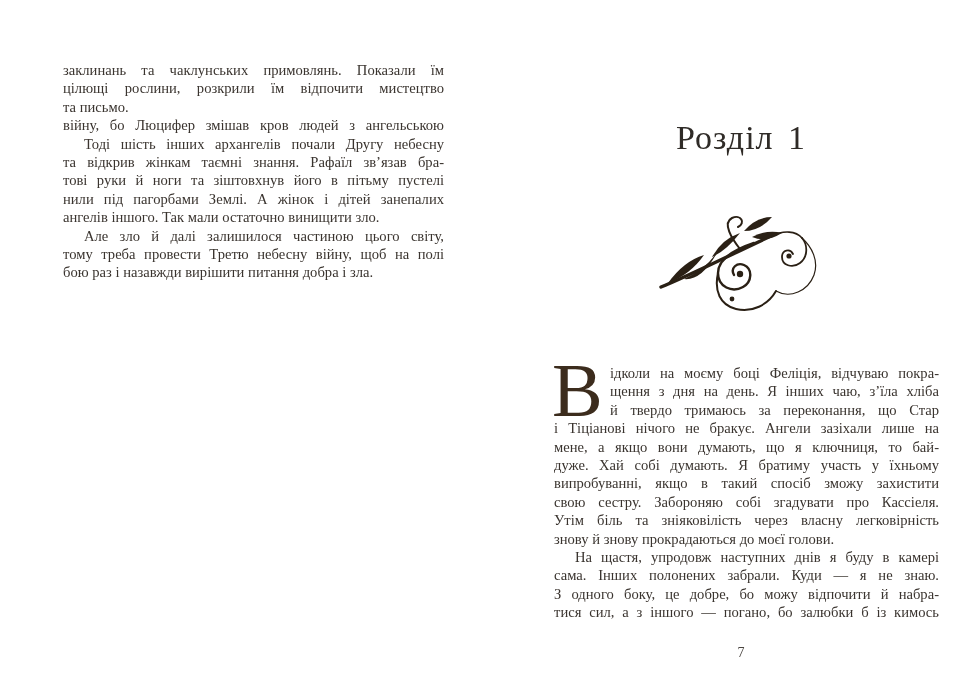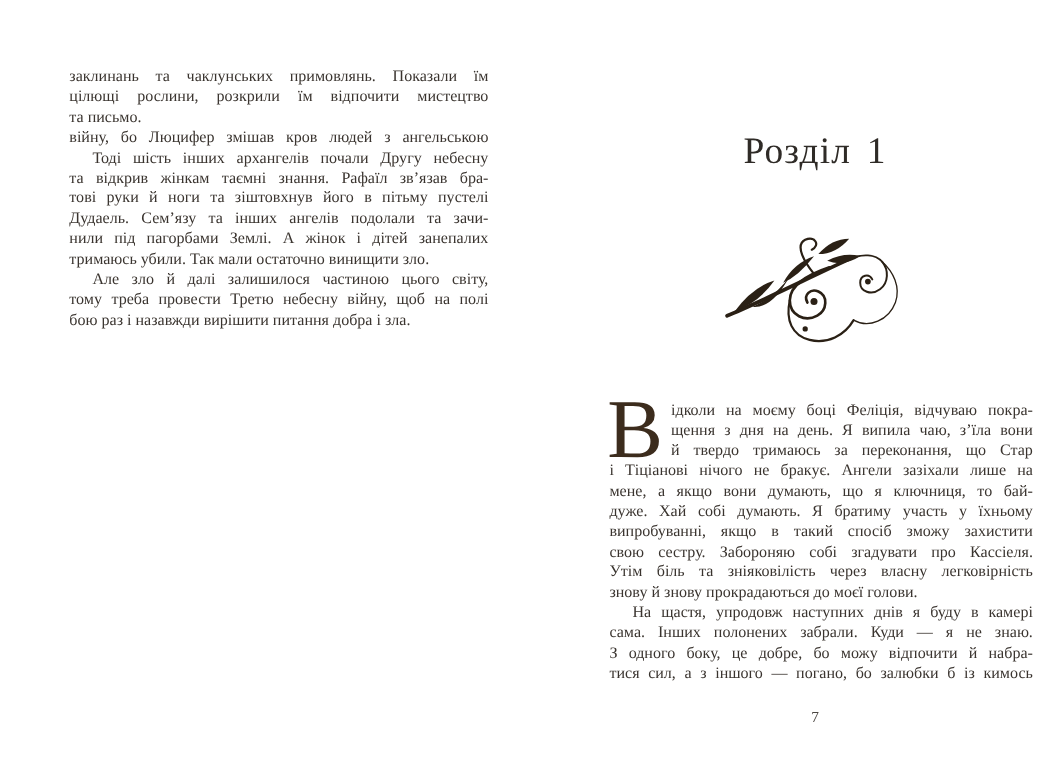--- a/index.html
+++ b/index.html
@@ -71,23 +71,22 @@
         <div class="para">
           <div class="line">заклинань та чаклунських примовлянь. Показали їм</div>
           <div class="line">цілющі рослини, розкрили їм відпочити мистецтво</div>
           <div class="line para-end">та письмо.</div>
         </div>
         <div class="para">
           <div class="line">війну, бо Люцифер змішав кров людей з ангельською</div>
           <div class="line indent">Тоді шість інших архангелів почали Другу небесну</div>
           <div class="line">та відкрив жінкам таємні знання. Рафаїл зв’язав бра-</div>
           <div class="line">тові руки й ноги та зіштовхнув його в пітьму пустелі</div>
-          <div class="line">Дудаель. Сем’язу та інших ангелів подолали та зачи-</div>
           <div class="line">нили під пагорбами Землі. А жінок і дітей занепалих</div>
-          <div class="line para-end">тримаюсь убили. Так мали остаточно винищити зло.</div>
+          <div class="line para-end">ангелів іншого. Так мали остаточно винищити зло.</div>
         </div>
         <div class="para">
           <div class="line indent">Але зло й далі залишилося частиною цього світу,</div>
           <div class="line">тому треба провести Третю небесну війну, щоб на полі</div>
           <div class="line para-end">бою раз і назавжди вирішити питання добра і зла.</div>
         </div>
       </div>
   </div>
 
   <div class="page right">
@@ -115,21 +114,21 @@
           <circle cx="133" cy="45" r="2.6"></circle>
           <circle cx="76" cy="88" r="2.4"></circle>
         </g>
       </svg>
     </div>
 
     <div class="text-block drop-cap-wrap">
       <span class="drop-cap">В</span>
     <div class="para">
           <div class="line dc">ідколи на моєму боці Феліція, відчуваю покра-</div>
-          <div class="line dc">щення з дня на день. Я випила чаю, з’їла вони</div>
+          <div class="line dc">щення з дня на день. Я інших чаю, з’їла хліба</div>
           <div class="line dc">й твердо тримаюсь за переконання, що Стар</div>
           <div class="line">і Тіціанові нічого не бракує. Ангели зазіхали лише на</div>
           <div class="line">мене, а якщо вони думають, що я ключниця, то бай-</div>
           <div class="line">дуже. Хай собі думають. Я братиму участь у їхньому</div>
           <div class="line">випробуванні, якщо в такий спосіб зможу захистити</div>
           <div class="line">свою сестру. Забороняю собі згадувати про Кассіеля.</div>
           <div class="line">Утім біль та зніяковілість через власну легковірність</div>
           <div class="line para-end">знову й знову прокрадаються до моєї голови.</div>
         </div>
         <div class="para">

